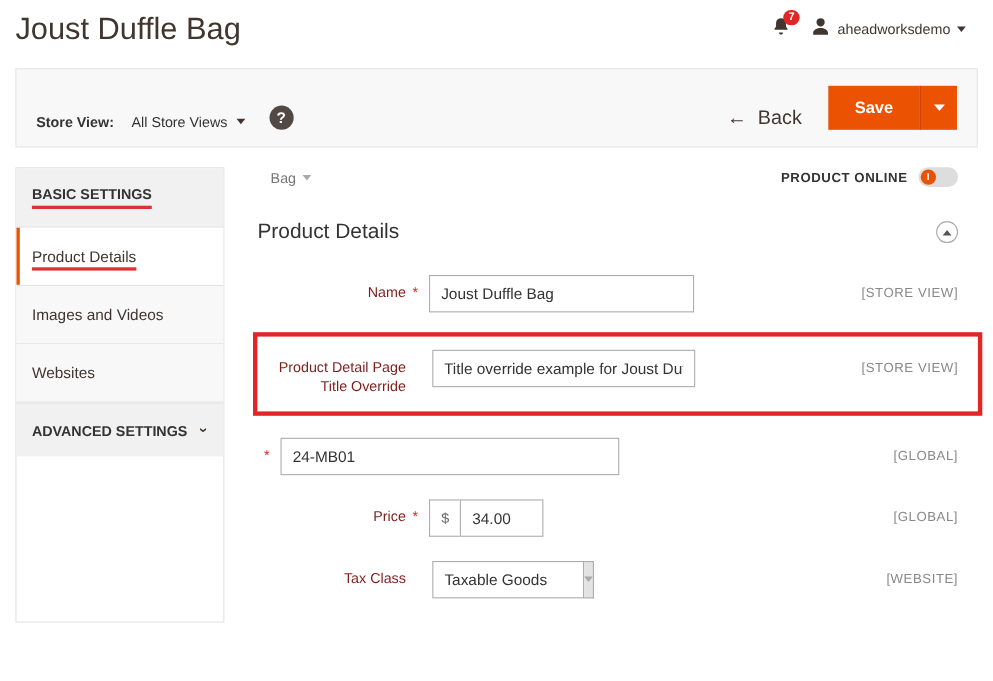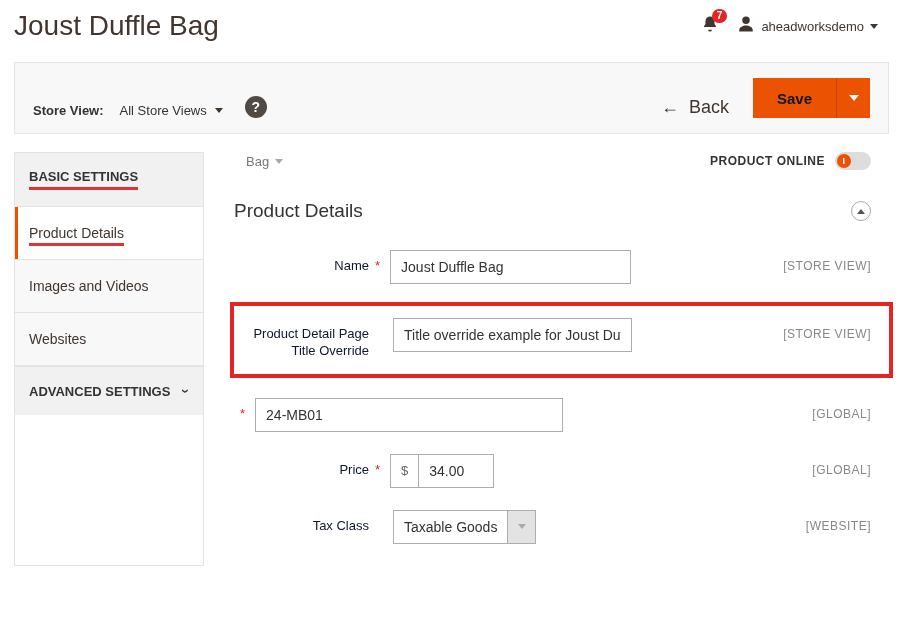--- a/index.html
+++ b/index.html
@@ -14,21 +14,21 @@
 .user-btn { display: flex; align-items: center; gap: 6px; color: #41362f; cursor: pointer; }
 .user-icon { font-size: 18px; }
 .caret-down { width: 0; height: 0; border-left: 4px solid transparent; border-right: 4px solid transparent; border-top: 5px solid #41362f; }
 
 .toolbar { background: #f8f8f8; display: flex; align-items: flex-end; padding: 15px 18px; border: 1px solid #e5e5e5; margin: 0 14px; }
 .sv-label { font-weight: 700; color: #333; margin-right: 16px; }
 .sv-select { color: #333; margin-right: 22px; display: flex; align-items: center; gap: 8px; cursor: pointer; }
 .help-circle { width: 22px; height: 22px; border-radius: 50%; background: #514943; color: #fff; display: flex; align-items: center; justify-content: center; font-weight: 700; font-size: 14px; cursor: pointer; }
 .toolbar-spacer { flex: 1; }
 .back-btn { display: flex; align-items: center; gap: 10px; font-size: 18px; color: #41362f; margin-right: 24px; cursor: pointer; }
-.save-btn { background: #eb5202; color: #0f172a; border: none; font-weight: 600; font-size: 15px; height: 40px; padding: 0 24px; cursor: pointer; }
+.save-btn { background: #eb5202; color: #ffffff; border: none; font-weight: 600; font-size: 15px; height: 40px; padding: 0 24px; cursor: pointer; }
 .save-split { background: #eb5202; border-left: 1px solid #c5410b; width: 34px; height: 40px; display: flex; align-items: center; justify-content: center; cursor: pointer; }
 .save-caret { width: 0; height: 0; border-left: 5px solid transparent; border-right: 5px solid transparent; border-top: 6px solid #fff; }
 
 .content { display: flex; padding: 18px 14px 0 14px; gap: 0; }
 .sidebar { width: 190px; border: 1px solid #e3e3e3; }
 .sect-header { background: #f1f1f1; border-bottom: 1px solid #e3e3e3; padding: 16px 14px; font-weight: 700; font-size: 13px; display: flex; justify-content: space-between; align-items: center; cursor: pointer; }
 .sect-header .underline { border-bottom: 3px solid #d33; padding-bottom: 3px; }
 .side-item { padding: 18px 14px; font-size: 14px; color: #41362f; background: #fff; cursor: pointer; }
 .side-item.active { border-left: 3px solid #eb5202; padding-left: 11px; font-weight: 400; background: #fff; }
 .side-item.active .underline { border-bottom: 3px solid #d33; padding-bottom: 2px; }
@@ -43,35 +43,35 @@
 .online { display: flex; align-items: center; gap: 10px; font-weight: 700; font-size: 12px; color: #333; letter-spacing: .5px; }
 .toggle { width: 36px; height: 18px; background: #ddd; border-radius: 10px; position: relative; cursor: pointer; }
 .toggle-knob { position: absolute; left: 2px; top: 2px; width: 14px; height: 14px; background: #eb5202; border-radius: 50%; color: #fff; font-size: 9px; font-weight: 700; display: flex; align-items: center; justify-content: center; }
 
 .section-title-row { display: flex; justify-content: space-between; align-items: center; padding-right: 18px; margin-bottom: 28px; }
 .section-title { font-size: 19px; font-weight: 400; color: #333; }
 .collapse-circle { width: 20px; height: 20px; border: 1px solid #aaa; border-radius: 50%; display: flex; align-items: center; justify-content: center; cursor: pointer; }
 .collapse-caret { width: 0; height: 0; border-left: 4px solid transparent; border-right: 4px solid transparent; border-bottom: 5px solid #555; }
 
 .form-row { display: flex; align-items: flex-start; margin-bottom: 22px; padding-right: 18px; }
-.fr-label { width: 135px; text-align: right; font-size: 13px; color: #0f172a; padding-top: 8px; line-height: 1.3; }
+.fr-label { width: 135px; text-align: right; font-size: 13px; color: #7f1d1d; padding-top: 8px; line-height: 1.3; }
 .req { color: #e22626; margin: 0 10px 0 6px; padding-top: 8px; }
 .req-spacer { width: 24px; }
 .fr-input { flex: 1; max-width: 392px; }
 .fr-input input { width: 100%; border: 1px solid #adadad; padding: 8px 10px; font-size: 14px; color: #333; }
 .fr-scope { flex: 1; text-align: right; color: #888; font-size: 12px; letter-spacing: .5px; padding-top: 9px; }
 
 .highlight { border: 4px solid #e22626; padding: 12px 0 8px 0; margin: -4px; margin-bottom: 20px; }
 
 .price-wrap { display: flex; max-width: 120px; }
 .price-prefix { border: 1px solid #adadad; border-right: none; background: #fff; padding: 8px 10px; color: #666; }
 .price-wrap input { width: 76px; border: 1px solid #adadad; padding: 8px 10px; font-size: 14px; }
 
 .select-wrap { display: flex; max-width: 145px; }
-.select-wrap input { border: 1px solid #adadad; padding: 8px 10px; font-size: 14px; width: 115px; }
+.select-wrap input { border: 1px solid #adadad; padding: 8px 10px; font-size: 14px; width: 138px; }
 .select-btn { border: 1px solid #adadad; border-left: none; background: #e3e3e3; width: 28px; display: flex; align-items: center; justify-content: center; cursor: pointer; }
 </style>
 </head>
 <body>
 
 <div class="header">
   <h1 class="page-title">Joust Duffle Bag</h1>
   <div class="user-area">
     <div class="bell-wrap">
       <span class="bell-icon">

